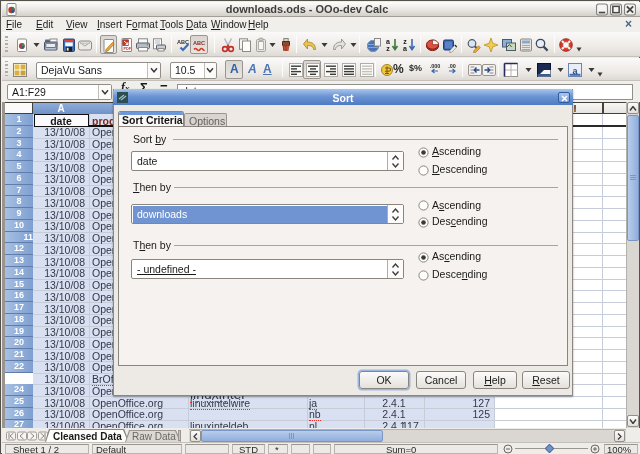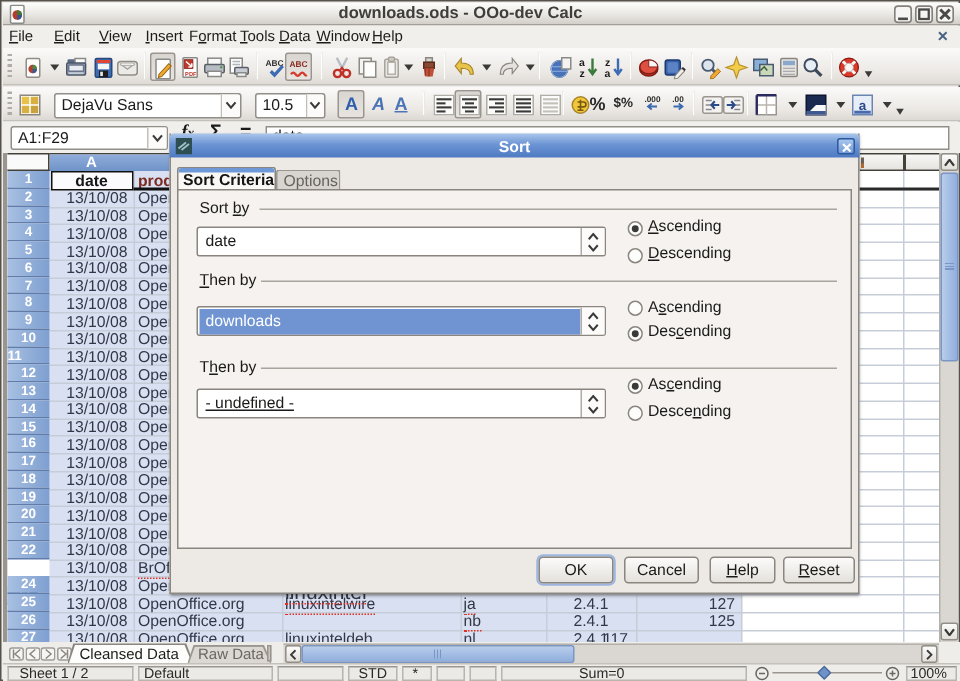--- a/index.html
+++ b/index.html
@@ -400,21 +400,21 @@
     <div class="w" style="left:4px;top:195.25px;width:28px;height:11.75px;background:linear-gradient(90deg,#a8c0e2,#7e9fd0);border-bottom:1px solid #5f7cab;box-sizing:border-box;">
       <div style="text-align:center;font-size:9px;font-weight:bold;color:#fff;line-height:11.75px;">8</div>
     </div>
     <div class="w" style="left:4px;top:207.00px;width:28px;height:11.75px;background:linear-gradient(90deg,#a8c0e2,#7e9fd0);border-bottom:1px solid #5f7cab;box-sizing:border-box;">
       <div style="text-align:center;font-size:9px;font-weight:bold;color:#fff;line-height:11.75px;">9</div>
     </div>
     <div class="w" style="left:4px;top:218.75px;width:28px;height:11.75px;background:linear-gradient(90deg,#a8c0e2,#7e9fd0);border-bottom:1px solid #5f7cab;box-sizing:border-box;">
       <div style="text-align:center;font-size:9px;font-weight:bold;color:#fff;line-height:11.75px;">10</div>
     </div>
     <div class="w" style="left:4px;top:230.50px;width:28px;height:11.75px;background:linear-gradient(90deg,#a8c0e2,#7e9fd0);border-bottom:1px solid #5f7cab;box-sizing:border-box;">
-      <div style="text-align:left;font-size:9px;font-weight:bold;color:#fff;line-height:11.75px;">11</div>
+      <div style="text-align:right;font-size:9px;font-weight:bold;color:#fff;line-height:11.75px;">11</div>
     </div>
     <div class="w" style="left:4px;top:242.25px;width:28px;height:11.75px;background:linear-gradient(90deg,#a8c0e2,#7e9fd0);border-bottom:1px solid #5f7cab;box-sizing:border-box;">
       <div style="text-align:center;font-size:9px;font-weight:bold;color:#fff;line-height:11.75px;">12</div>
     </div>
     <div class="w" style="left:4px;top:254.00px;width:28px;height:11.75px;background:linear-gradient(90deg,#a8c0e2,#7e9fd0);border-bottom:1px solid #5f7cab;box-sizing:border-box;">
       <div style="text-align:center;font-size:9px;font-weight:bold;color:#fff;line-height:11.75px;">13</div>
     </div>
     <div class="w" style="left:4px;top:265.75px;width:28px;height:11.75px;background:linear-gradient(90deg,#a8c0e2,#7e9fd0);border-bottom:1px solid #5f7cab;box-sizing:border-box;">
       <div style="text-align:center;font-size:9px;font-weight:bold;color:#fff;line-height:11.75px;">14</div>
     </div>
@@ -549,21 +549,21 @@
 <svg class="w" style="left:26.0px;top:430px" width="10" height="10" viewBox="0 0 10 9">
       <rect x="0.5" y="0.5" width="9" height="8" rx="1.5" fill="#f6f5f3" stroke="#a09c96"></rect>
       <path d="M3.5 1.5 L7 4.5 L3.5 7.5" stroke="#8a8680" stroke-width="1.0" fill="none"></path>
     </svg>
 <svg class="w" style="left:36.5px;top:430px" width="10" height="10" viewBox="0 0 10 9">
       <rect x="0.5" y="0.5" width="9" height="8" rx="1.5" fill="#f6f5f3" stroke="#a09c96"></rect>
       <path d="M7 1.5 V7.5 M2.5 1.5 L6 4.5 L2.5 7.5" stroke="#8a8680" stroke-width="1.0" fill="none"></path>
     </svg>
 <div class="w" style="left:44px;top:427.5px;width:84px;height:13.5px;background:#8a867f;clip-path:polygon(4px 0,79px 0,84px 13.5px,0 13.5px);"></div>
 <div class="w" style="left:45px;top:429px;width:82px;height:12px;background:#fdfdfc;clip-path:polygon(4px 0,77px 0,82px 12px,0 12px);"></div>
-<div class="t" style="left:52px;top:429.5px;font-size:10px;font-weight:normal;color:#1a1a18;">Cleansed Data</div>
+<div class="t" style="left:52px;top:429.5px;font-size:10px;font-weight:bold;color:#1a1a18;">Cleansed Data</div>
 <div class="w" style="left:124px;top:429px;width:56px;height:12px;background:#9a968f;clip-path:polygon(4px 0,51px 0,56px 12px,0 12px);"></div>
 <div class="w" style="left:125px;top:430px;width:54px;height:11px;background:#dbd7d2;clip-path:polygon(4px 0,49px 0,54px 11px,0 11px);"></div>
 <div class="t" style="left:131px;top:429.5px;font-size:10px;color:#6a6660;">Raw Data</div>
 <div class="w" style="left:177px;top:429px;width:3px;height:11px;background:#c8c4be;border:1px solid #9a968f;"></div>
 <div class="w" style="left:188px;top:428px;width:437px;height:13px;background:#dad6d1;border-top:1px solid #b4b0aa;"></div>
 <div class="w" style="left:189px;top:428.5px;width:11px;height:12px;background:linear-gradient(#fcfcfb,#e2dfda);border:1px solid #928e88;border-radius:2px;"></div>
 <svg class="w" style="left:192px;top:431.5px" width="5" height="7" viewBox="0 0 5 7">
       <path d="M4 0.5 L1 3.5 L4 6.5" stroke="#3a3a38" stroke-width="1.2" fill="none"></path>
     </svg>
 <div class="w" style="left:200px;top:428.5px;width:182px;height:12px;background:linear-gradient(#b8cdeb,#90aedd);border:1px solid #7a96c4;border-radius:2px;"></div>

